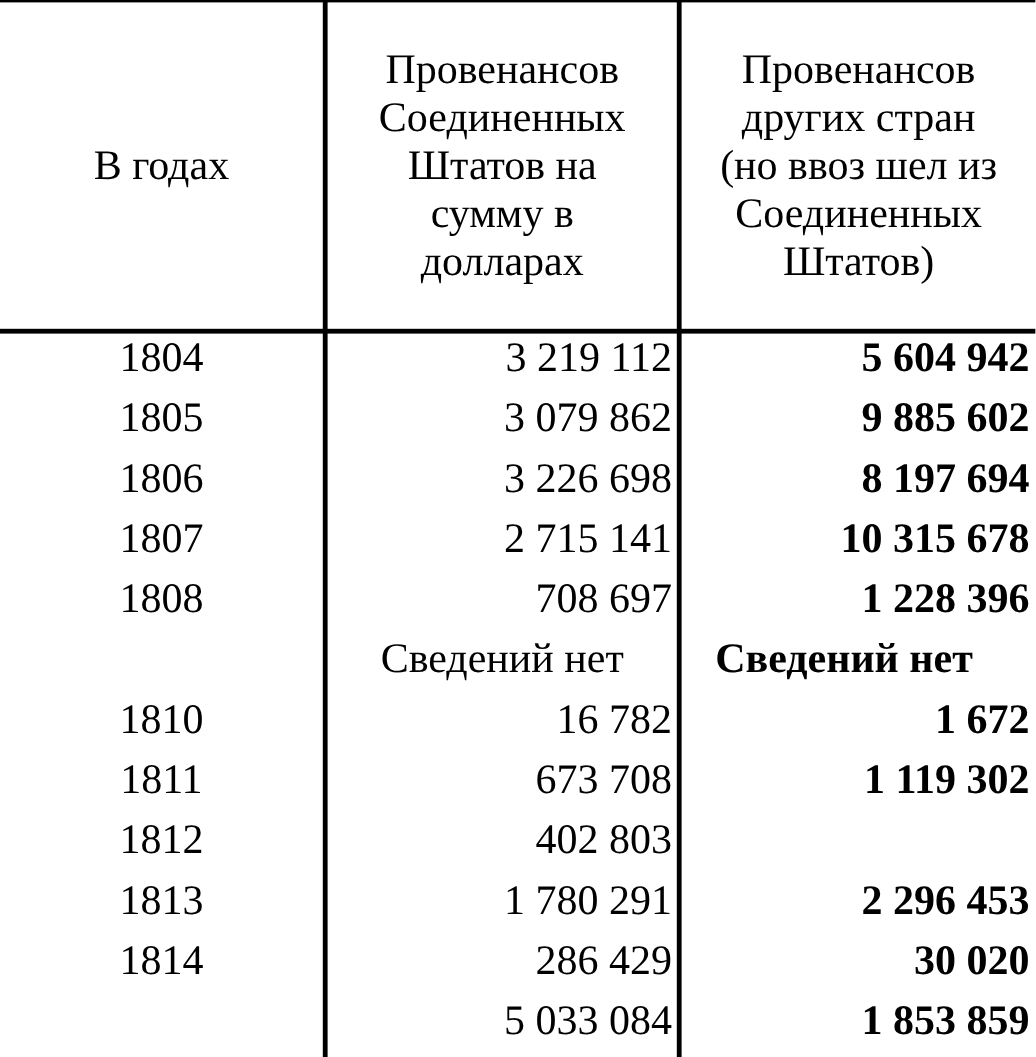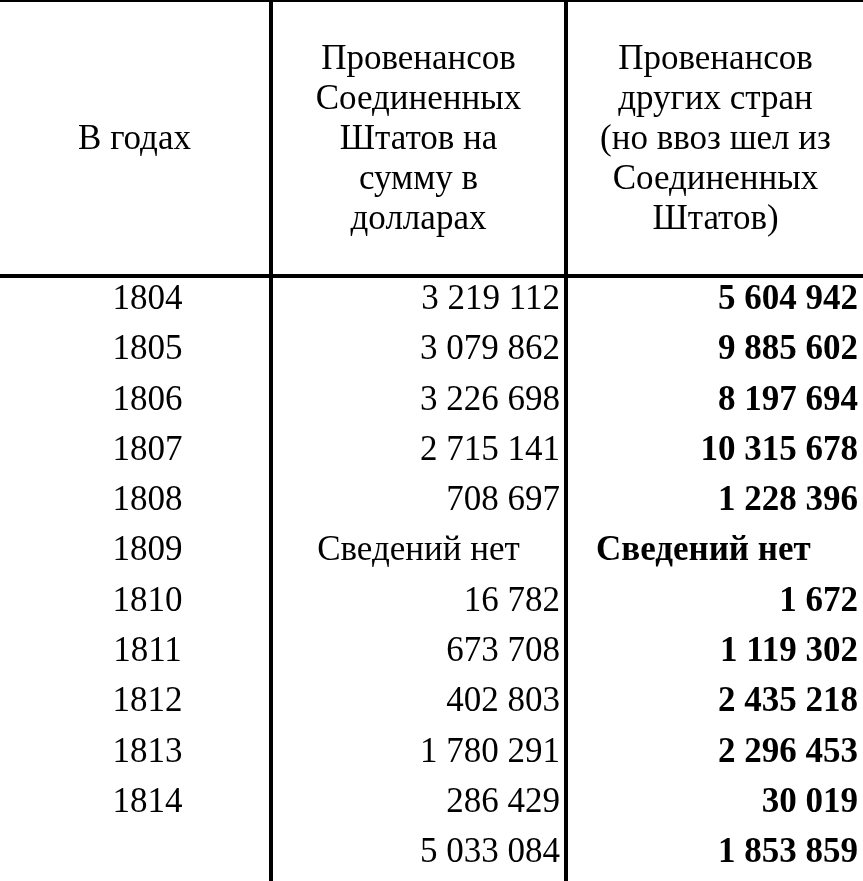--- a/index.html
+++ b/index.html
@@ -11,21 +11,21 @@
   .v2 { left:564px; }
   .hline { position:absolute; left:0; top:274px; width:863px; height:4px; background:#000; }
   .head { position:absolute; top:2px; height:272px; display:flex; align-items:center; justify-content:center;
           text-align:center; font-size:35px; line-height:40px; }
   .h0 { left:0; width:269px;border-radius:21px; }
   .h1 { left:273px; width:291px; }
   .h2 { left:568px; width:295px; }
   .head span { white-space:pre-line; }
   .rows { position:absolute; top:278px; left:0; width:863px; }
   .row { position:relative; height:50.3px; font-size:35px; line-height:50px; }
-  .c0 { position:absolute; left:0; width:269px; text-align:center; top:-5px;padding-left:13px; }
+  .c0 { position:absolute; left:0; width:269px; text-align:center; top:-5px; }
   .c1 { position:absolute; left:273px; width:287px; text-align:right; top:-5px; }
   .c2 { position:absolute; left:568px; width:290px; text-align:right; top:-5px;font-weight:bold; }
   .c1.na { text-align:center; width:291px; }
   .c2.na { text-align:left; padding-left:28px; width:267px; }
 </style>
 </head>
 <body>
 
 <div class="top-border"></div>
 <div class="vline v1"></div>
@@ -70,46 +70,44 @@
       <div class="c0">1807</div>
       <div class="c1">2 715 141</div>
       <div class="c2">10 315 678</div>
     </div>
     <div class="row">
       <div class="c0">1808</div>
       <div class="c1">708 697</div>
       <div class="c2">1 228 396</div>
     </div>
     <div class="row">
-      <div class="c0">1809</div>
       <div class="c1 na">Сведений нет</div>
       <div class="c2 na">Сведений нет</div>
     </div>
     <div class="row">
       <div class="c0">1810</div>
       <div class="c1">16 782</div>
       <div class="c2">1 672</div>
     </div>
     <div class="row">
       <div class="c0">1811</div>
       <div class="c1">673 708</div>
       <div class="c2">1 119 302</div>
     </div>
     <div class="row">
       <div class="c0">1812</div>
       <div class="c1">402 803</div>
-      <div class="c2">2 435 218</div>
     </div>
     <div class="row">
       <div class="c0">1813</div>
       <div class="c1">1 780 291</div>
       <div class="c2">2 296 453</div>
     </div>
     <div class="row">
       <div class="c0">1814</div>
       <div class="c1">286 429</div>
-      <div class="c2">30 019</div>
+      <div class="c2">30 020</div>
     </div>
     <div class="row">
       <div class="c1">5 033 084</div>
       <div class="c2">1 853 859</div>
     </div>
   </div>
 
 </body></html>

